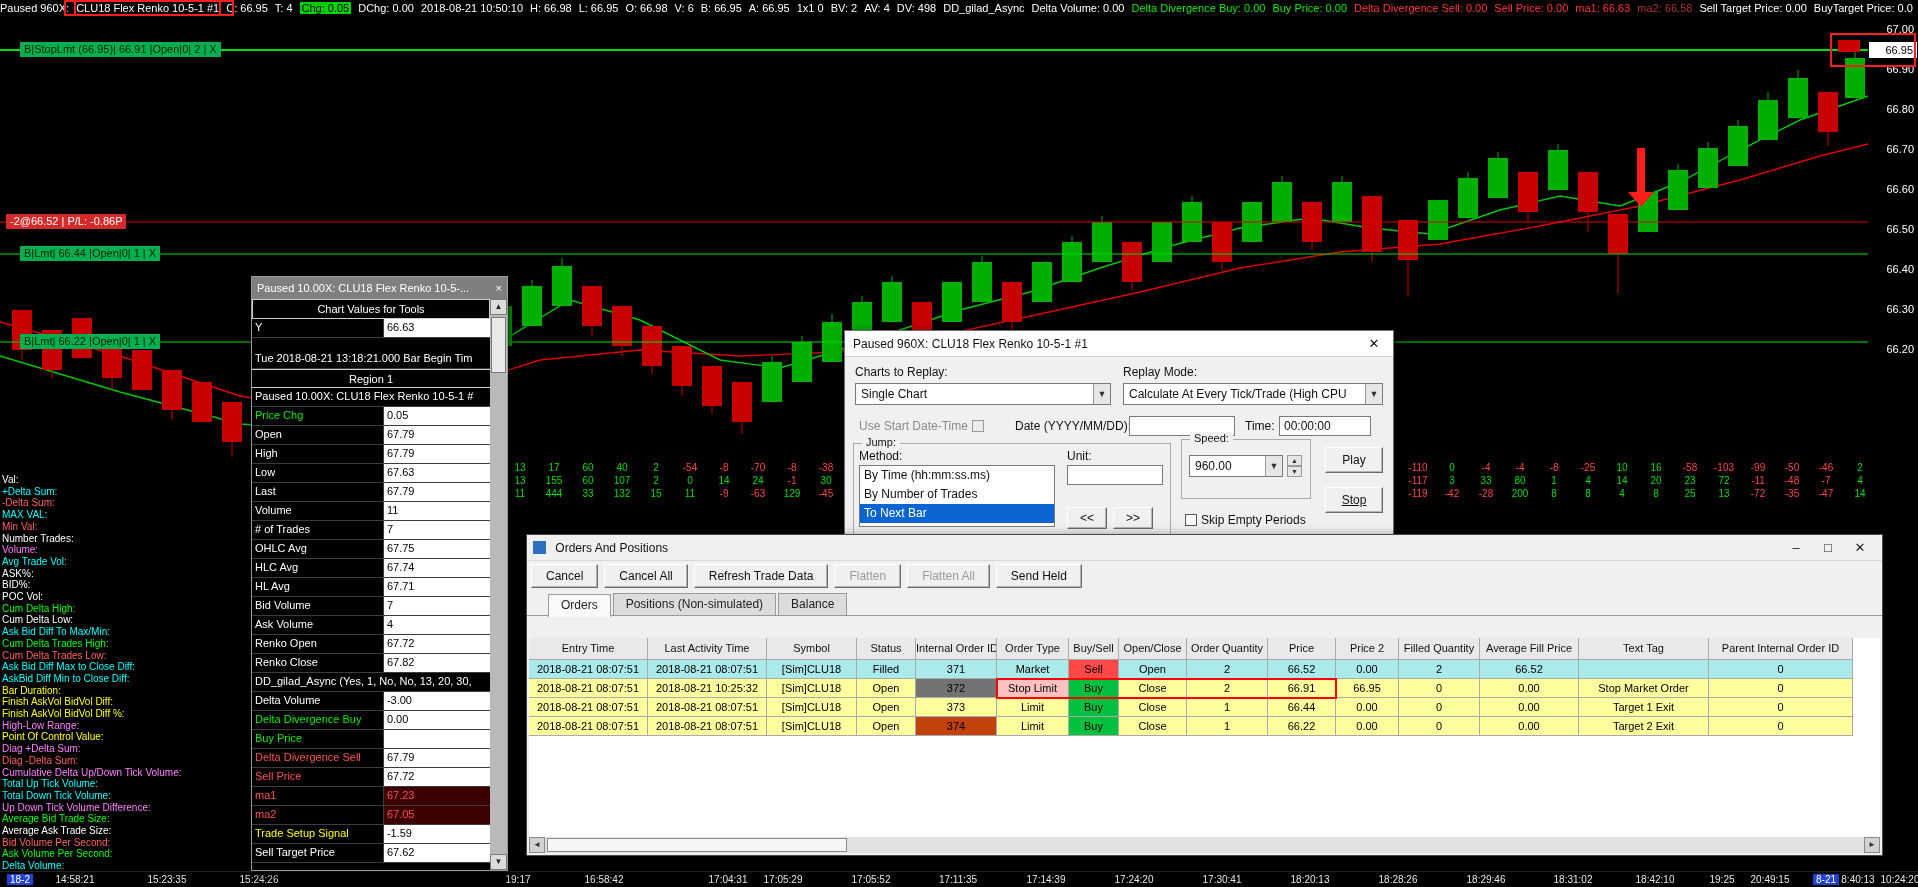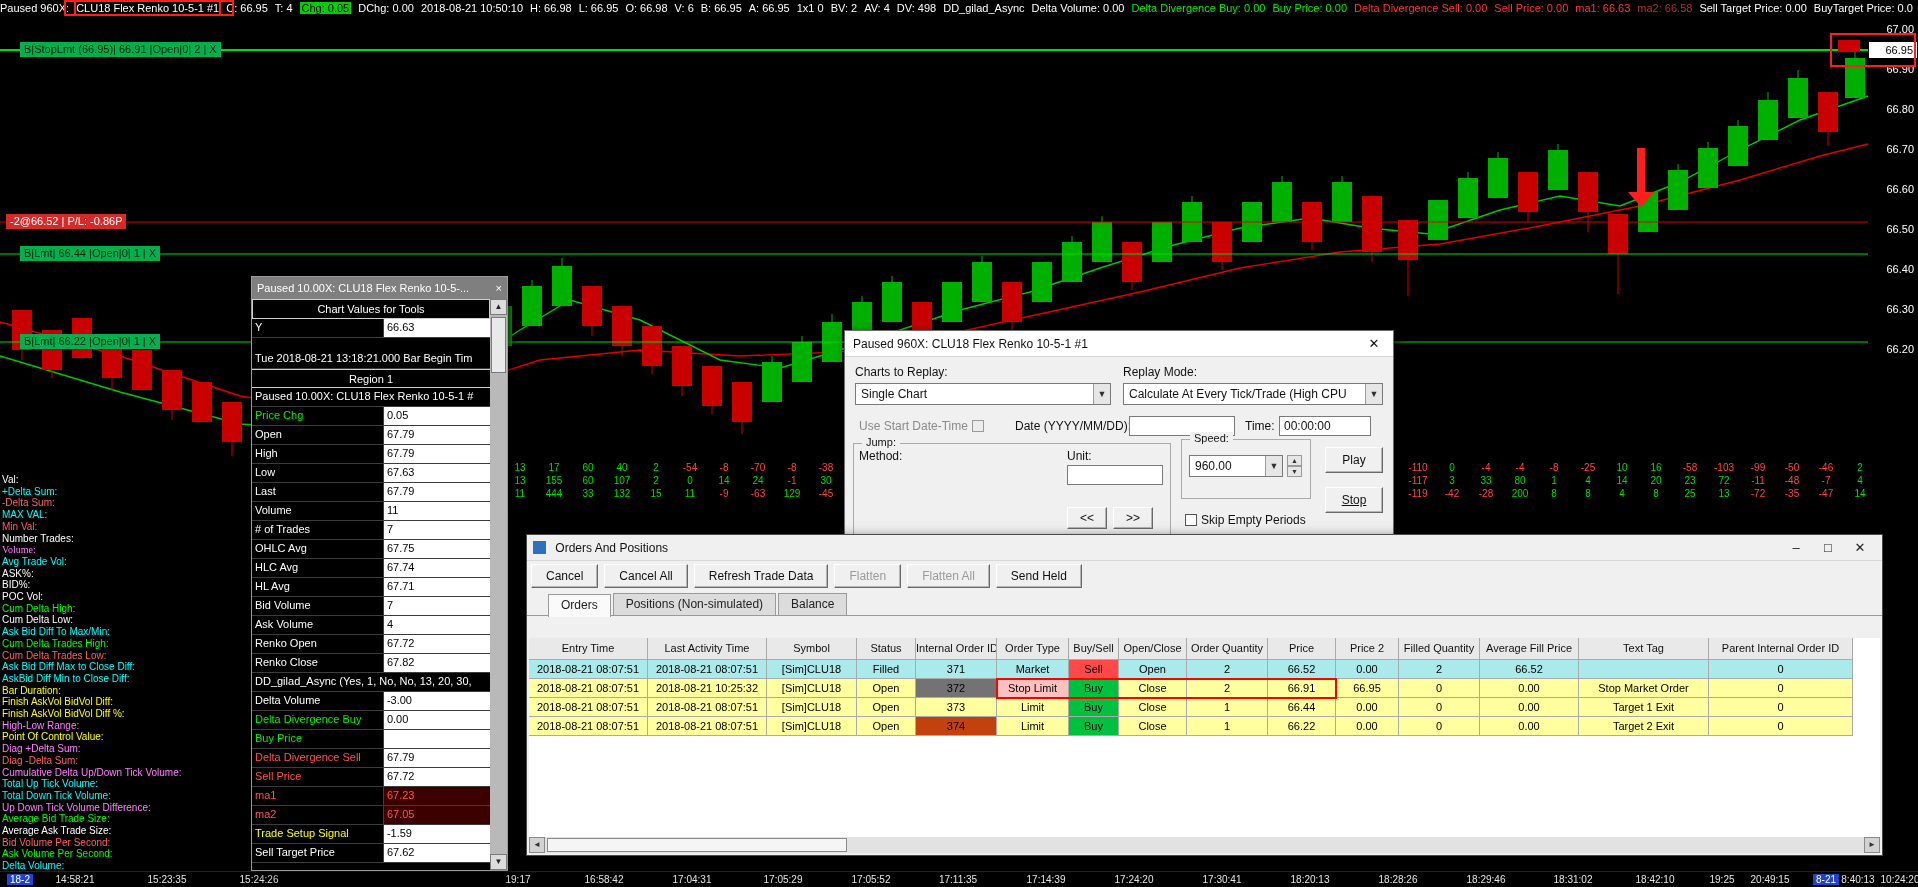--- a/index.html
+++ b/index.html
@@ -321,21 +321,21 @@
       <div class="delta-num" style="left: 1810px; top: 488px; color: rgb(255, 69, 69);">-47</div>
       <div class="delta-num" style="left: 1844px; top: 488px; color: rgb(0, 220, 0);">14</div>
     </div>
   <div id="left-labels">
       <div class="left-label" style="top: 474px; color: rgb(255, 255, 255);">Val:</div>
       <div class="left-label" style="top: 485.7px; color: rgb(0, 255, 255);">+Delta Sum:</div>
       <div class="left-label" style="top: 497.4px; color: rgb(255, 96, 96);">-Delta Sum:</div>
       <div class="left-label" style="top: 509.1px; color: rgb(0, 255, 255);">MAX VAL:</div>
       <div class="left-label" style="top: 520.8px; color: rgb(255, 96, 96);">Min Val:</div>
       <div class="left-label" style="top: 532.5px; color: rgb(255, 255, 255);">Number Trades:</div>
-      <div class="left-label" style="top: 544.2px; color: rgb(255, 128, 255); font-family: Liberation Serif, serif;">Volume:</div>
+      <div class="left-label" style="top: 544.2px; color: rgb(255, 128, 255);">Volume:</div>
       <div class="left-label" style="top: 555.9px; color: rgb(0, 255, 255);">Avg Trade Vol:</div>
       <div class="left-label" style="top: 567.6px; color: rgb(255, 255, 255);">ASK%:</div>
       <div class="left-label" style="top: 579.3px; color: rgb(255, 255, 255);">BID%:</div>
       <div class="left-label" style="top: 591px; color: rgb(255, 255, 255);">POC Vol:</div>
       <div class="left-label" style="top: 602.7px; color: rgb(0, 255, 0);">Cum Delta High:</div>
       <div class="left-label" style="top: 614.4px; color: rgb(255, 255, 255);">Cum Delta Low:</div>
       <div class="left-label" style="top: 626.1px; color: rgb(0, 255, 255);">Ask Bid Diff To Max/Min:</div>
       <div class="left-label" style="top: 637.8px; color: rgb(0, 255, 0);">Cum Delta Trades High:</div>
       <div class="left-label" style="top: 649.5px; color: rgb(255, 96, 96);">Cum Delta Trades Low:</div>
       <div class="left-label" style="top: 661.2px; color: rgb(0, 255, 255);">Ask Bid Diff Max to Close Diff:</div>
@@ -512,20 +512,25 @@
     </div>
     <div class="dlg-label" style="left:170px;top:88px;">Date (YYYY/MM/DD):</div>
     <div class="input" style="left:284px;top:85px;width:106px;"></div>
     <div class="dlg-label" style="left:400px;top:88px;">Time:</div>
     <div class="input" style="left:434px;top:85px;width:92px;">00:00:00</div>
 
     <div class="groupbox" style="left:8px;top:112px;width:318px;height:94px;">
       <span class="gb-label">Jump:</span>
     </div>
     <div class="dlg-label" style="left:14px;top:118px;">Method:</div>
+    <div class="listbox" id="method-listbox" style="left:14px;top:134px;width:196px;height:62px;">
+        <div class="lb-item">By Time (hh:mm:ss.ms)</div>
+        <div class="lb-item">By Number of Trades</div>
+        <div class="lb-item sel">To Next Bar</div>
+      </div>
     <div class="dlg-label" style="left:222px;top:118px;">Unit:</div>
     <div class="input" style="left:222px;top:134px;width:96px;"></div>
     <div class="btn3d" style="left:222px;top:176px;width:40px;height:22px;line-height:20px;">&lt;&lt;</div>
     <div class="btn3d" style="left:268px;top:176px;width:40px;height:22px;line-height:20px;">&gt;&gt;</div>
 
     <div class="groupbox" style="left:336px;top:108px;width:130px;height:60px;">
       <span class="gb-label">Speed:</span>
     </div>
     <div class="combo" style="left:344px;top:124px;width:94px;">
       <span>960.00</span>
@@ -645,21 +650,21 @@
     </div>
   </div>
 
   <div class="timeline" id="timeline">
       <div class="tl-item hl" style="left: 20px;">18-2</div>
       <div class="tl-item" style="left: 75px;">14:58:21</div>
       <div class="tl-item" style="left: 167px;">15:23:35</div>
       <div class="tl-item" style="left: 259px;">15:24:26</div>
       <div class="tl-item" style="left: 518px;">19:17</div>
       <div class="tl-item" style="left: 604px;">16:58:42</div>
-      <div class="tl-item" style="left: 692px;">17:04:31</div>
+      <div class="tl-item" style="left: 728px;">17:04:31</div>
       <div class="tl-item" style="left: 783px;">17:05:29</div>
       <div class="tl-item" style="left: 871px;">17:05:52</div>
       <div class="tl-item" style="left: 958px;">17:11:35</div>
       <div class="tl-item" style="left: 1046px;">17:14:39</div>
       <div class="tl-item" style="left: 1134px;">17:24:20</div>
       <div class="tl-item" style="left: 1222px;">17:30:41</div>
       <div class="tl-item" style="left: 1310px;">18:20:13</div>
       <div class="tl-item" style="left: 1398px;">18:28:26</div>
       <div class="tl-item" style="left: 1486px;">18:29:46</div>
       <div class="tl-item" style="left: 1573px;">18:31:02</div>

